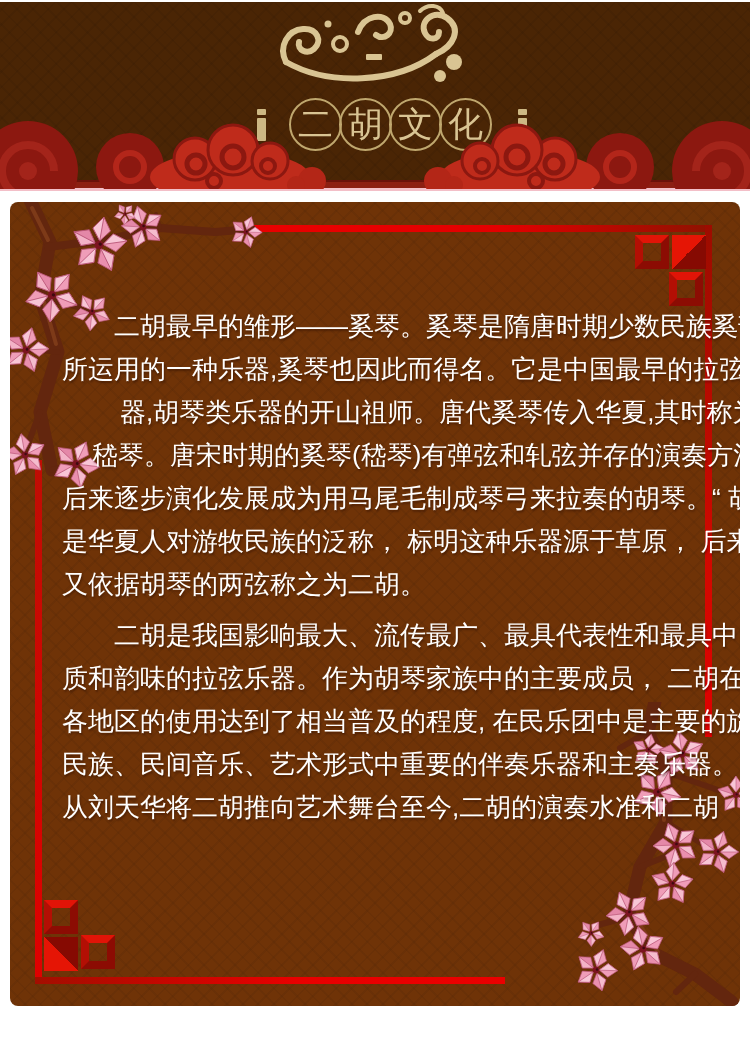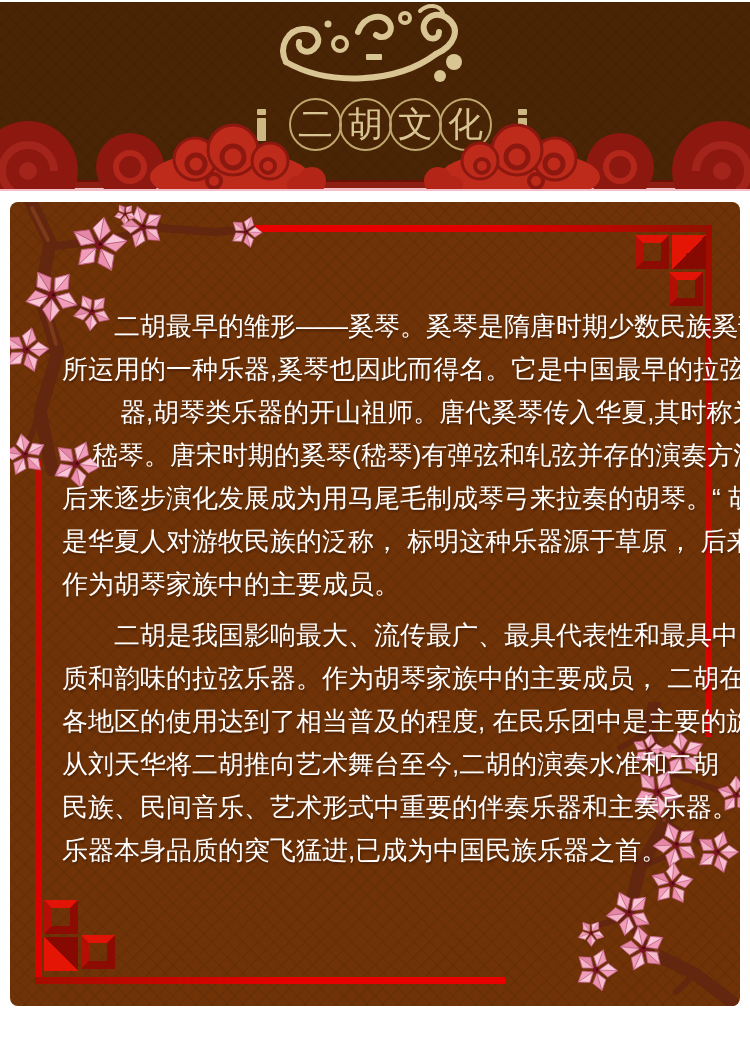--- a/index.html
+++ b/index.html
@@ -254,25 +254,24 @@
     </svg>
 
     <div class="text-block" id="text-block">
         <div class="para" id="para-0">
           <div class="line indent">二胡最早的雏形——奚琴。奚琴是隋唐时期少数民族奚部落</div>
           <div class="line">所运用的一种乐器,奚琴也因此而得名。它是中国最早的拉弦乐</div>
           <div class="line">器,胡琴类乐器的开山祖师。唐代奚琴传入华夏,其时称为</div>
           <div class="line">嵇琴。唐宋时期的奚琴(嵇琴)有弹弦和轧弦并存的演奏方法,</div>
           <div class="line">后来逐步演化发展成为用马尾毛制成琴弓来拉奏的胡琴。“ 胡 ”</div>
           <div class="line">是华夏人对游牧民族的泛称， 标明这种乐器源于草原， 后来汉族</div>
-          <div class="line">作为胡琴家族中的主要成员。</div>
+          <div class="line">又依据胡琴的两弦称之为二胡。</div>
         </div>
         <div class="para" id="para-1">
           <div class="line indent">二胡是我国影响最大、流传最广、最具代表性和最具中国气</div>
           <div class="line">质和韵味的拉弦乐器。作为胡琴家族中的主要成员， 二胡在全国</div>
           <div class="line">各地区的使用达到了相当普及的程度, 在民乐团中是主要的旋律</div>
+          <div class="line">民族、民间音乐、艺术形式中重要的伴奏乐器和主奏乐器。</div>
           <div class="line">从刘天华将二胡推向艺术舞台至今,二胡的演奏水准和二胡</div>
-          <div class="line">民族、民间音乐、艺术形式中重要的伴奏乐器和主奏乐器。</div>
-          <div class="line">乐器本身品质的突飞猛进,已成为中国民族乐器之首。</div>
         </div>
       </div>
   </main>
 </div>
 
 </body></html>

